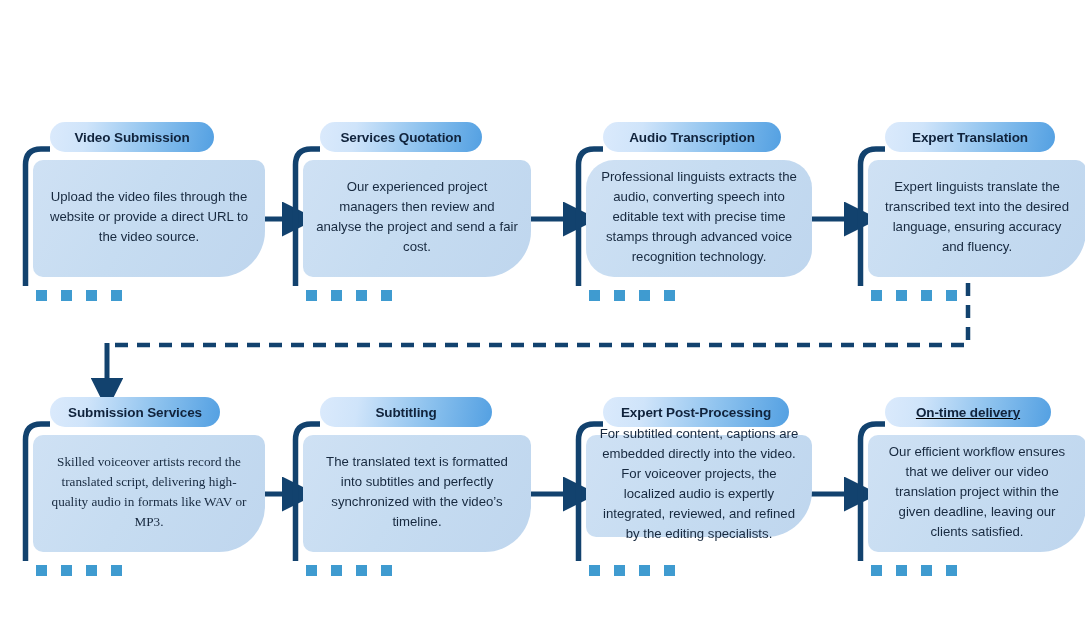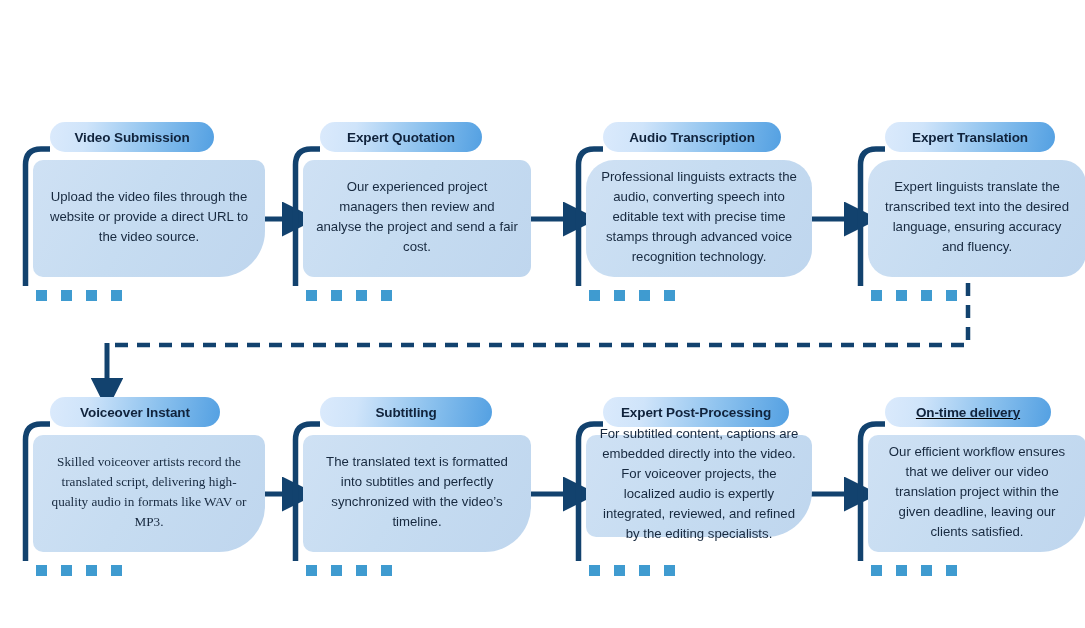--- a/index.html
+++ b/index.html
@@ -148,23 +148,23 @@
           <span class="dot"></span>
           <span class="dot"></span>
           <span class="dot"></span>
         </div>
       </div>
       <div class="step" style="left: 290px; top: 122px; width: 241px;">
         <div class="hook" style="height: 141px;"><svg width="30" height="141" viewBox="0 0 30 141">
             <path d="M5.5,141 L5.5,20 Q5.5,4 21,4 L30,4" fill="none" stroke="#12426e" stroke-width="5.5" stroke-linecap="butt"></path>
           </svg></div>
         <div class="pill" style="width: 162px;">
-          <span class="pill-label">Expert Quotation</span>
-        </div>
-        <div class="body-card" style="width: 228px; height: 117px; border-radius: 11px;">
+          <span class="pill-label">Services Quotation</span>
+        </div>
+        <div class="body-card" style="width: 228px; height: 117px;">
           <div class="body-text">Our experienced project managers then review and analyse the project and send a fair cost.</div>
         </div>
         <div class="dots" style="left: 16px; top: 168px;">
           <span class="dot"></span>
           <span class="dot"></span>
           <span class="dot"></span>
           <span class="dot"></span>
         </div>
       </div>
       <div class="step" style="left: 573px; top: 122px; width: 239px;">
@@ -184,36 +184,36 @@
           <span class="dot"></span>
         </div>
       </div>
       <div class="step" style="left: 855px; top: 122px; width: 231px;">
         <div class="hook" style="height: 141px;"><svg width="30" height="141" viewBox="0 0 30 141">
             <path d="M5.5,141 L5.5,20 Q5.5,4 21,4 L30,4" fill="none" stroke="#12426e" stroke-width="5.5" stroke-linecap="butt"></path>
           </svg></div>
         <div class="pill" style="width: 170px;">
           <span class="pill-label">Expert Translation</span>
         </div>
-        <div class="body-card" style="width: 218px; height: 117px; border-radius: 24px;">
+        <div class="body-card" style="width: 218px; height: 117px;">
           <div class="body-text">Expert linguists translate the transcribed text into the desired language, ensuring accuracy and fluency.</div>
         </div>
         <div class="dots" style="left: 16px; top: 168px;">
           <span class="dot"></span>
           <span class="dot"></span>
           <span class="dot"></span>
           <span class="dot"></span>
         </div>
       </div>
       <div class="step" style="left: 20px; top: 397px; width: 245px;">
         <div class="hook" style="height: 141px;"><svg width="30" height="141" viewBox="0 0 30 141">
             <path d="M5.5,141 L5.5,20 Q5.5,4 21,4 L30,4" fill="none" stroke="#12426e" stroke-width="5.5" stroke-linecap="butt"></path>
           </svg></div>
         <div class="pill" style="width: 170px;">
-          <span class="pill-label">Voiceover Instant</span>
+          <span class="pill-label">Submission Services</span>
         </div>
         <div class="body-card" style="width: 232px; height: 117px; font-family: Liberation Serif, serif;">
           <div class="body-text">Skilled voiceover artists record the translated script, delivering high-quality audio in formats like WAV or MP3.</div>
         </div>
         <div class="dots" style="left: 16px; top: 168px;">
           <span class="dot"></span>
           <span class="dot"></span>
           <span class="dot"></span>
           <span class="dot"></span>
         </div>

